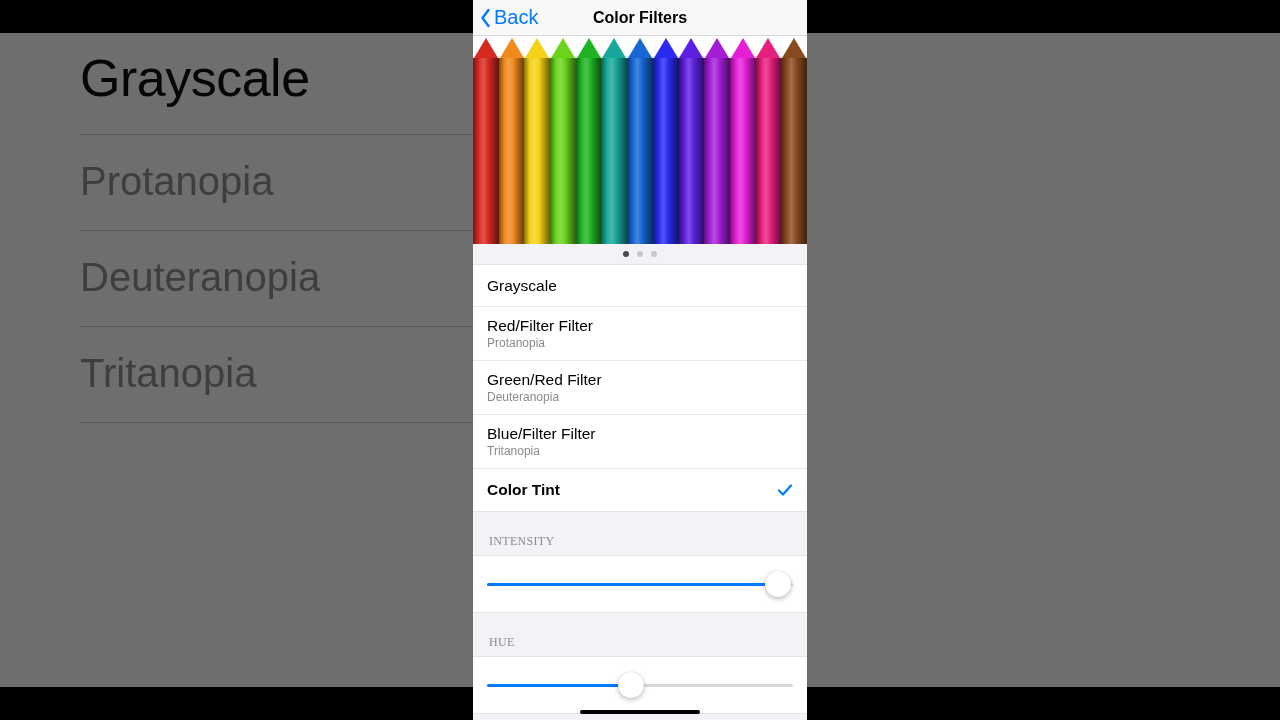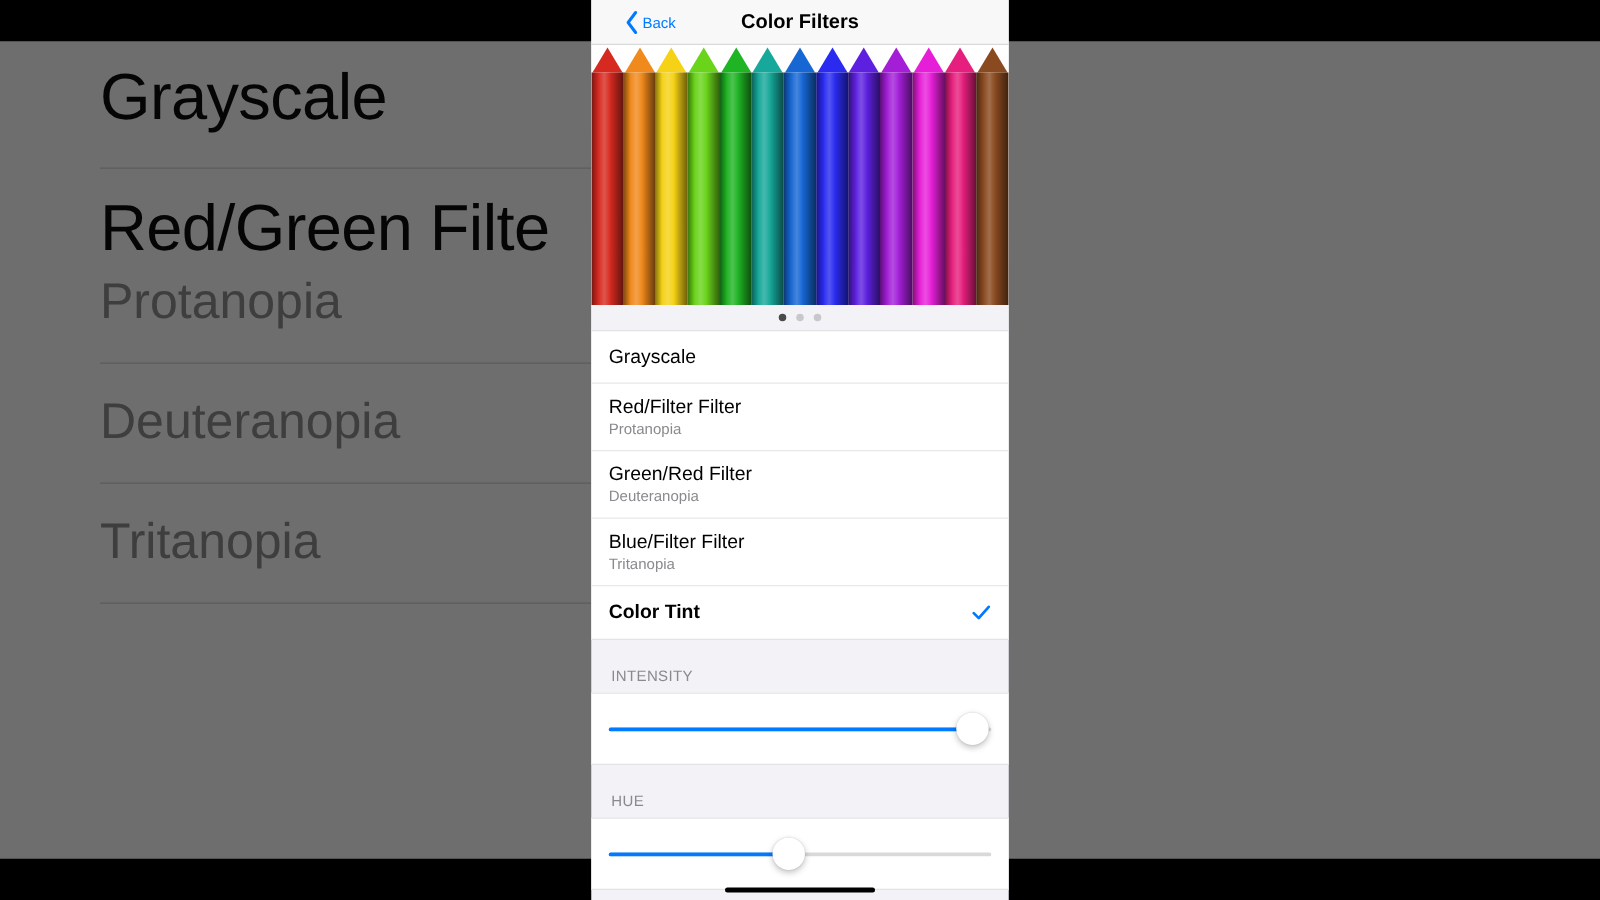--- a/index.html
+++ b/index.html
@@ -79,24 +79,23 @@
   .navbar {
     height: 36px;
     display:flex;
     align-items:center;
     background:#f8f8f8;
     border-bottom:1px solid #d9d9d9;
     position:relative;
   }
   .back-btn {
     display:flex; align-items:center; gap:2px;
-    color:#007aff; font-size:12px;
+    color:#007aff; font-size:20px;
     padding-left:6px;
     cursor:pointer;
-    margin-left:20px;
   }
   .back-btn svg { width:13px; height:20px; }
   .nav-title {
     position:absolute; left:0; right:0; text-align:center;
     font-size:16px; font-weight:600; color:#000;
     pointer-events:none;
   }
 
   
   .pencils {
@@ -156,20 +155,21 @@
   .cell-text .primary { font-size:15.5px; color:#000; }
   .cell-text .secondary { font-size:12px; color:#8a8a8e; margin-top:1px;}
   .check { color:#007aff; }
   .check svg{ width:16px; height:16px; display:block;}
 
   
   .group-header {
     font-size:12px; color:#8a8a8e; letter-spacing:0.3px;
     padding: 22px 16px 6px 16px;
     text-transform:uppercase;
+    font-family:Liberation Serif, serif;
   }
   .slider-wrap {
     background:#fff;
     border-top:1px solid #e3e3e6;
     border-bottom:1px solid #e3e3e6;
     padding: 14px 14px;
   }
   .slider {
     position:relative;
     height:28px;
@@ -197,21 +197,20 @@
 </style>
 </head>
 <body>
 
 <div class="bg-blowup">
   <div class="bg-content" id="bg-content">
       <div class="bg-row">
         <div class="t">Grayscale</div>
       </div>
       <div class="bg-row">
-        <div class="t">Red/Green Filte</div>
         <div class="s">Protanopia</div>
       </div>
       <div class="bg-row">
         <div class="s">Deuteranopia</div>
       </div>
       <div class="bg-row">
         <div class="s">Tritanopia</div>
       </div>
     </div>
 </div>

